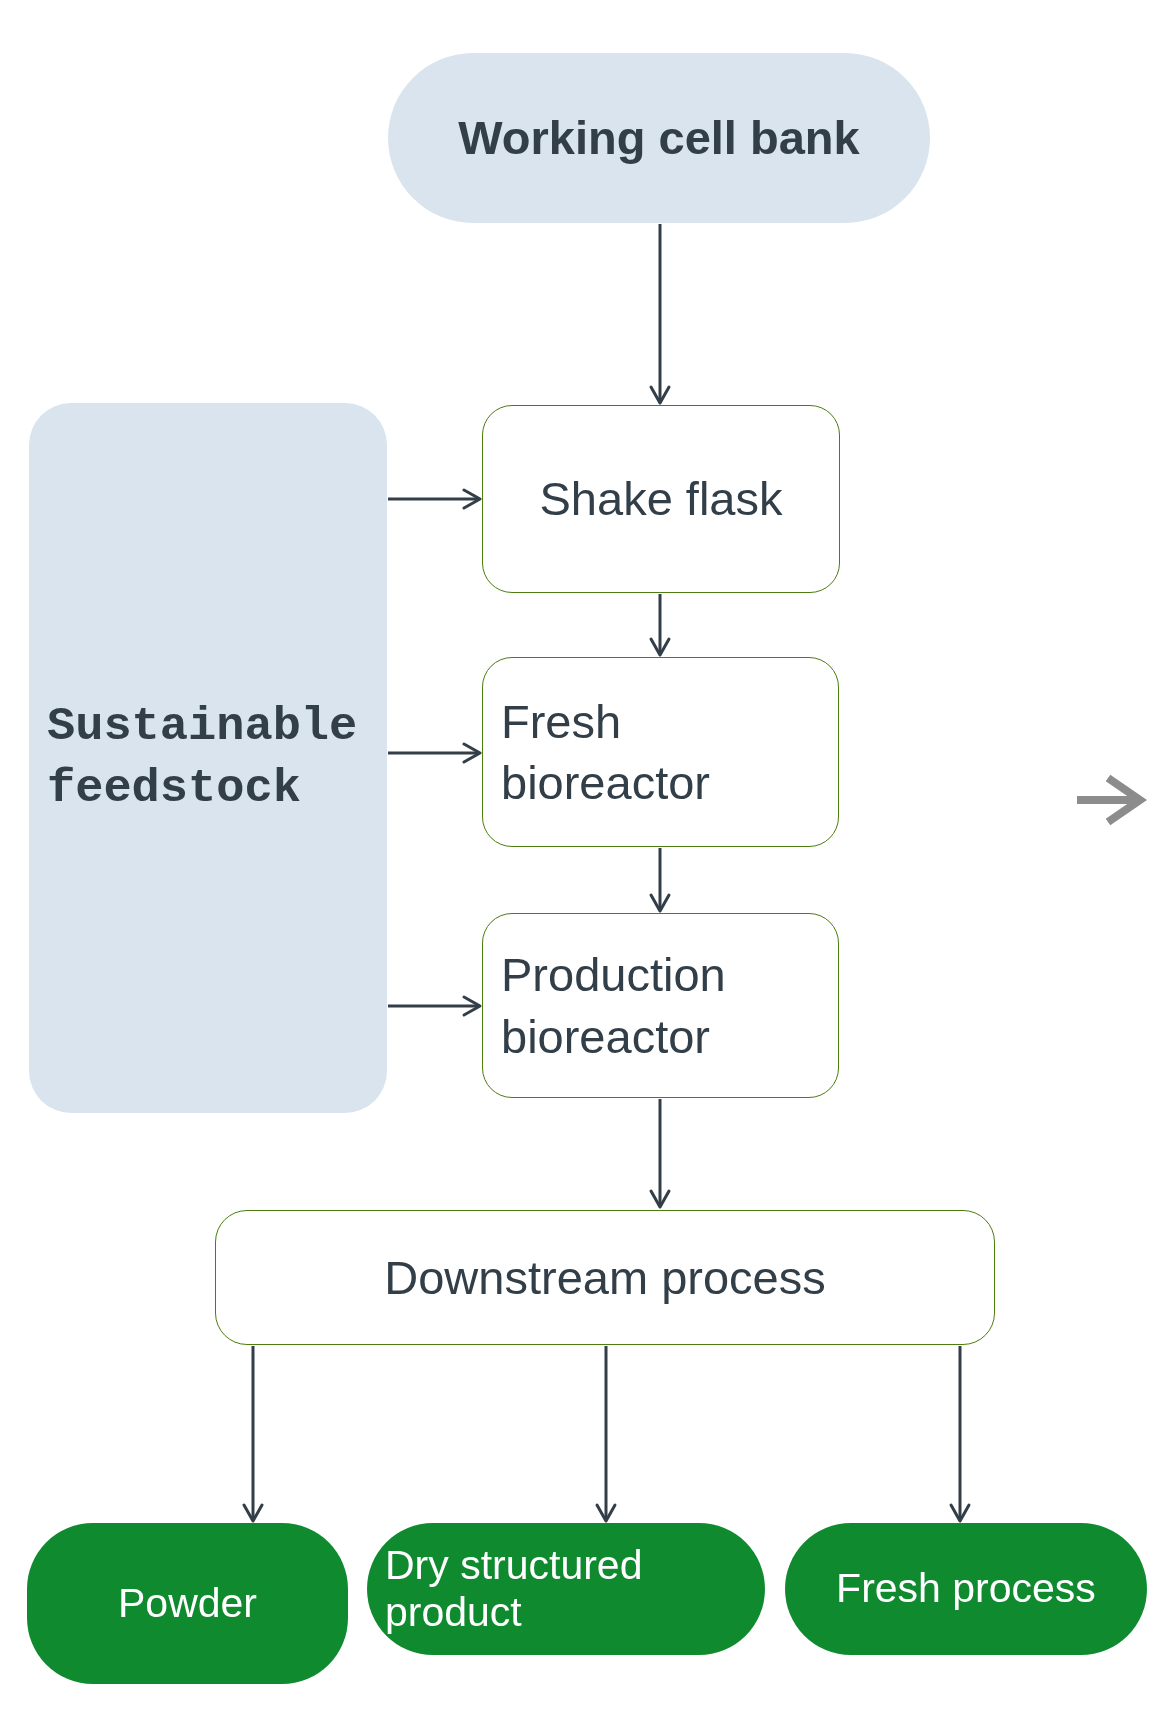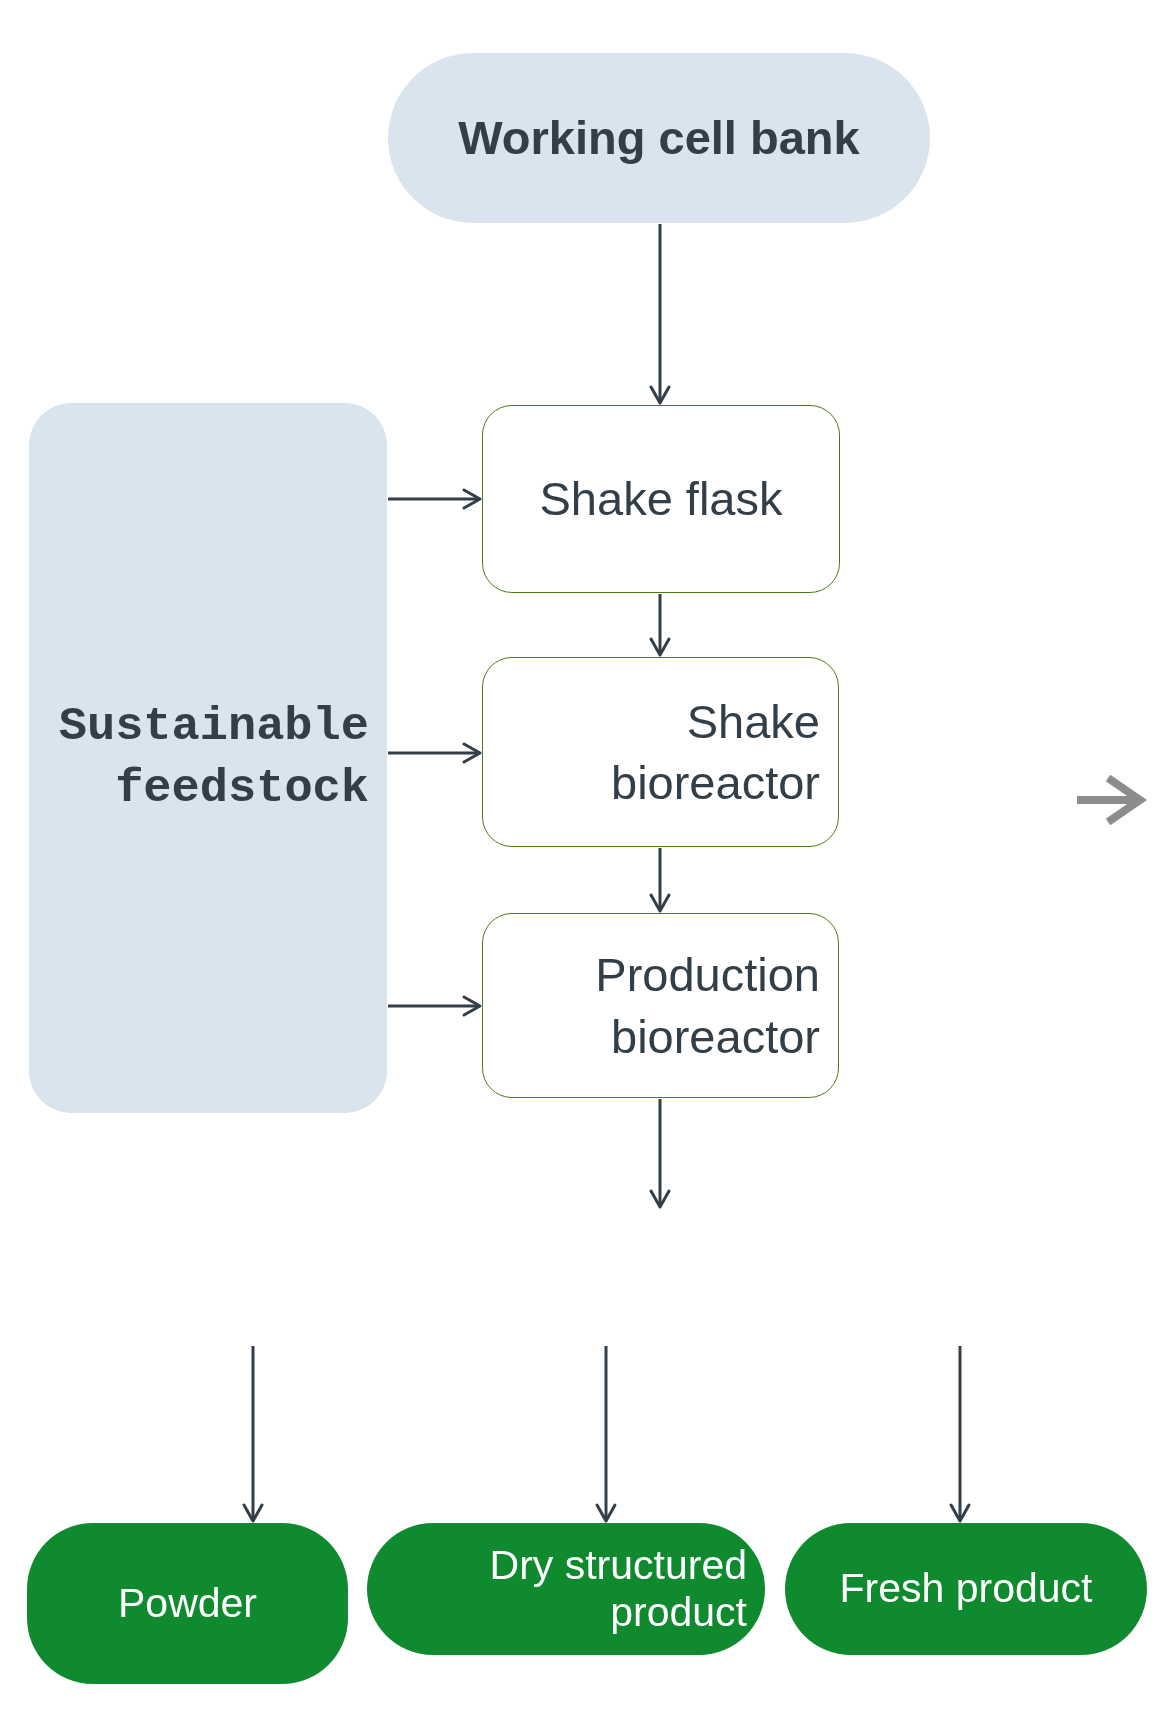--- a/index.html
+++ b/index.html
@@ -10,21 +10,21 @@
     font-family:"Liberation Sans", sans-serif;
     overflow:hidden;
   }
   .connectors{position:absolute;left:0;top:0;width:1170px;height:1719px;}
   .c{stroke:#323E48;stroke-width:3;fill:none;}
   .gray-arrow{stroke:#8C8C8C;stroke-width:8;fill:none;}
   .node{
     position:absolute;
     box-sizing:border-box;
     display:flex;align-items:center;justify-content:center;
-    text-align:right;
+    text-align:left;
     color:#323E48;
     font-size:47px;
     line-height:1.3;
   }
   .blue{background:#D9E4EE;font-weight:bold;}
   .outlined{background:#ffffff;border:1px solid #4d7c0f;border-radius:30px;}
   .green{background:#0F8A2F;color:#ffffff;font-size:41px;line-height:1.15;border-radius:66px;}
   .pill-top{border-radius:85px;}
   .feed{border-radius:42px;line-height:1.32;font-family:Liberation Mono, monospace;}
   .node span{display:block;padding:0 18px;}
@@ -64,33 +64,36 @@
 
   <div class="node blue feed" style="left:29px;top:403px;width:358px;height:710px;">
     <span>Sustainable feedstock</span>
   </div>
 
   <div class="node outlined" style="left:482px;top:405px;width:358px;height:188px;">
     <span>Shake flask</span>
   </div>
 
   <div class="node outlined" style="left:482px;top:657px;width:357px;height:190px;">
-    <span>Shake bioreactor</span>
+    <span>Fresh bioreactor</span>
   </div>
 
   <div class="node outlined" style="left:482px;top:913px;width:357px;height:185px;">
     <span>Production bioreactor</span>
   </div>
 
+  <div class="node outlined" style="left:215px;top:1210px;width:780px;height:135px;border-radius:32px;">
+    <span>Downstream process</span>
+  </div>
 
   <div class="node green" style="left:27px;top:1523px;width:321px;height:161px;">
     <span>Powder</span>
   </div>
 
   <div class="node green" style="left:367px;top:1523px;width:398px;height:132px;">
     <span>Dry structured product</span>
   </div>
 
   <div class="node green" style="left:785px;top:1523px;width:362px;height:132px;">
-    <span>Fresh product</span>
+    <span>Fresh process</span>
   </div>
 
 </div>
 
 </body></html>

